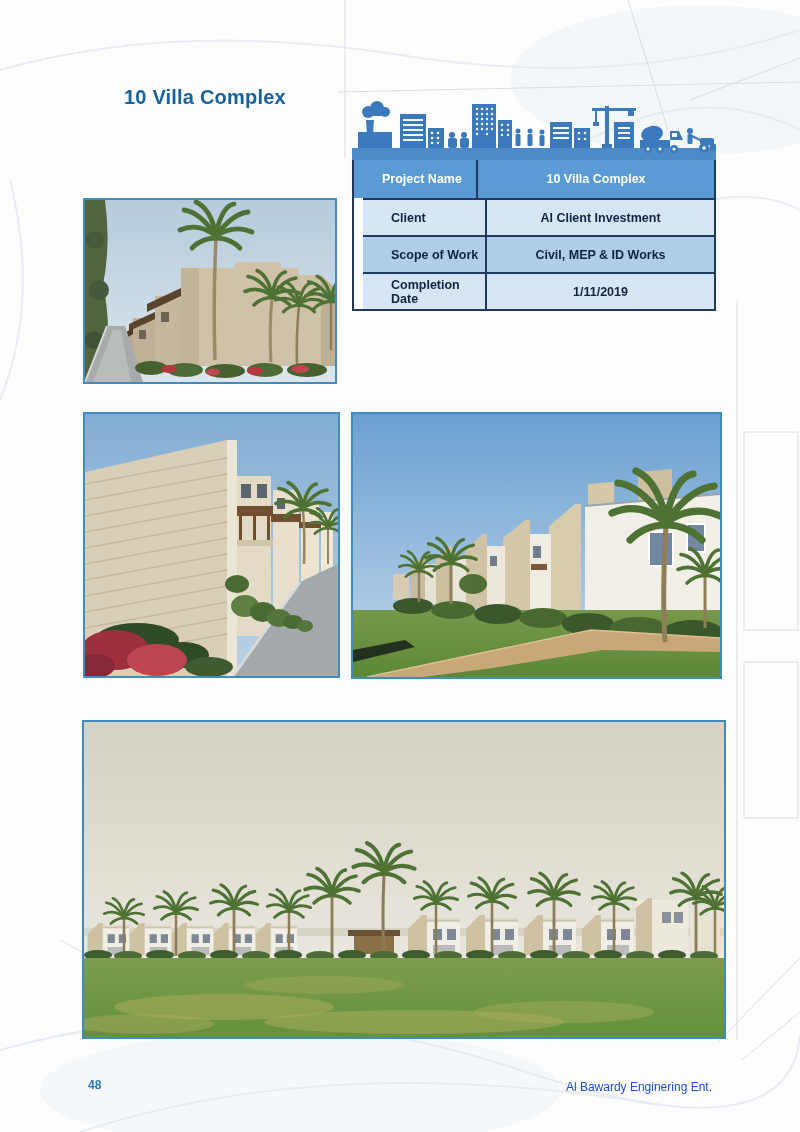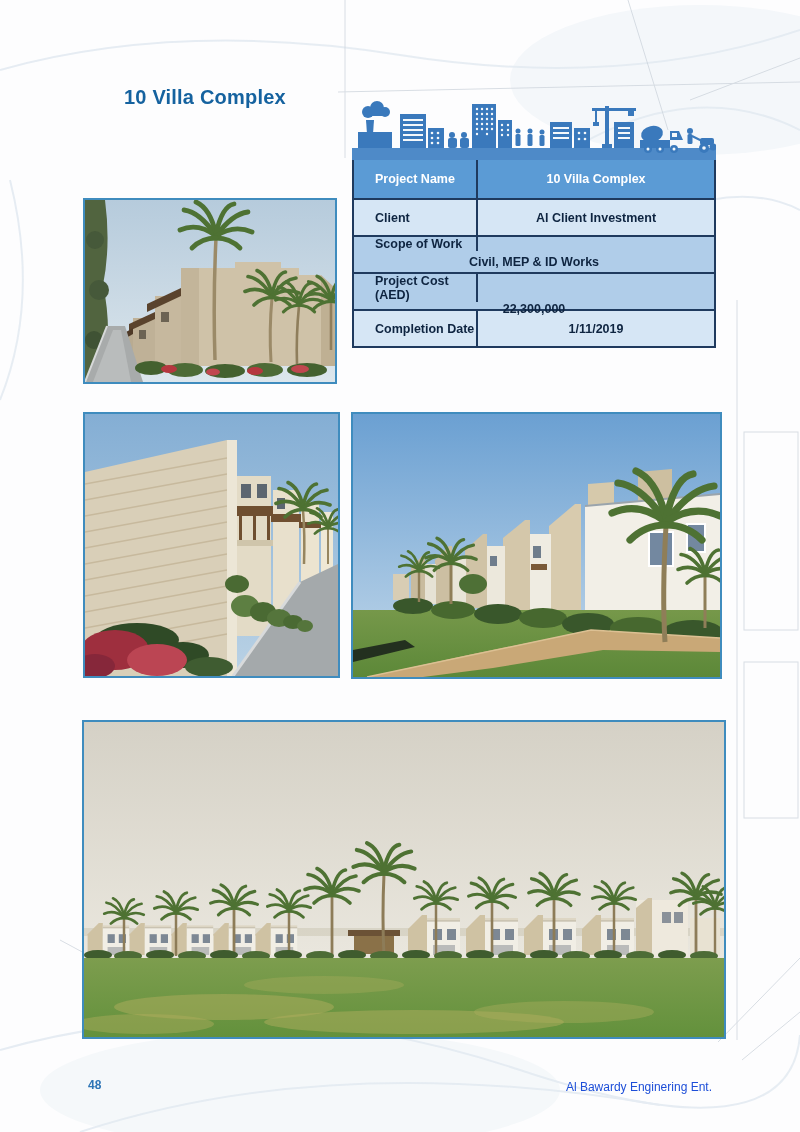--- a/index.html
+++ b/index.html
@@ -12,26 +12,26 @@
   .title{
     position:absolute;left:124px;top:86px;z-index:2;
     font-size:20px;font-weight:bold;color:#15629f;letter-spacing:.2px;
   }
   .skyline{position:absolute;left:352px;top:98px;width:364px;height:62px;z-index:2;}
   .ptable{
     position:absolute;left:352px;top:160px;width:364px;z-index:2;
     border:2px solid #1f3a5e;border-top:none;box-sizing:border-box;
   }
   .trow{display:flex;height:35px;}
-  .trow + .trow{border-top:2px solid #1f3a5e;}
+  .trow + .trow{border-top:2px solid #1f3a5e;margin-left:9px;}
   .trow.header{height:38px;background:#5b9bd5;}
   .trow.r-light{background:#d6e6f5;}
-  .trow.r-med{background:#b0cde9;flex-direction:column;}
+  .trow.r-med{background:#b0cde9;}
   .cell{display:flex;align-items:center;font-size:12.5px;font-weight:bold;color:#0e2440;box-sizing:border-box;}
-  .cell.label{width:124px;padding-left:21px;border-right:2px solid #1f3a5e;}
+  .cell.label{width:124px;padding-left:28px;border-right:2px solid #1f3a5e;}
   .cell.value{flex:1;justify-content:center;text-align:center;}
   .trow.header .cell{color:#ffffff;}
   .photo{
     position:absolute;z-index:2;border:2px solid #3f8cbe;background:#fff;
     line-height:0;box-sizing:content-box;
   }
   .photo svg{display:block;}
   .footer-left{position:absolute;left:88px;top:1078px;z-index:2;font-size:12px;font-weight:bold;color:#2e75b6;}
   .footer-right{position:absolute;right:88px;top:1080px;z-index:2;font-size:12px;color:#1d4ed8;}
   .defsvg{position:absolute;width:0;height:0;}
@@ -212,24 +212,20 @@
     <div class="cell value">10 Villa Complex</div>
   </div>
   <div class="trow r-light">
     <div class="cell label">Client</div>
     <div class="cell value">Al Client Investment</div>
   </div>
   <div class="trow r-med">
     <div class="cell label">Scope of Work</div>
     <div class="cell value">Civil, MEP &amp; ID Works</div>
   </div>
-  <div class="trow r-med">
-    <div class="cell label">Project Cost (AED)</div>
-    <div class="cell value">22,300,000</div>
-  </div>
   <div class="trow r-light">
     <div class="cell label">Completion Date</div>
     <div class="cell value">1/11/2019</div>
   </div>
 </div>
 
 <figure class="photo" style="left:83px;top:198px;margin:0;">
   <svg width="250" height="182" viewBox="0 0 250 182">
     <defs>
       <linearGradient id="p1sky" x1="0" y1="0" x2="0" y2="1">

